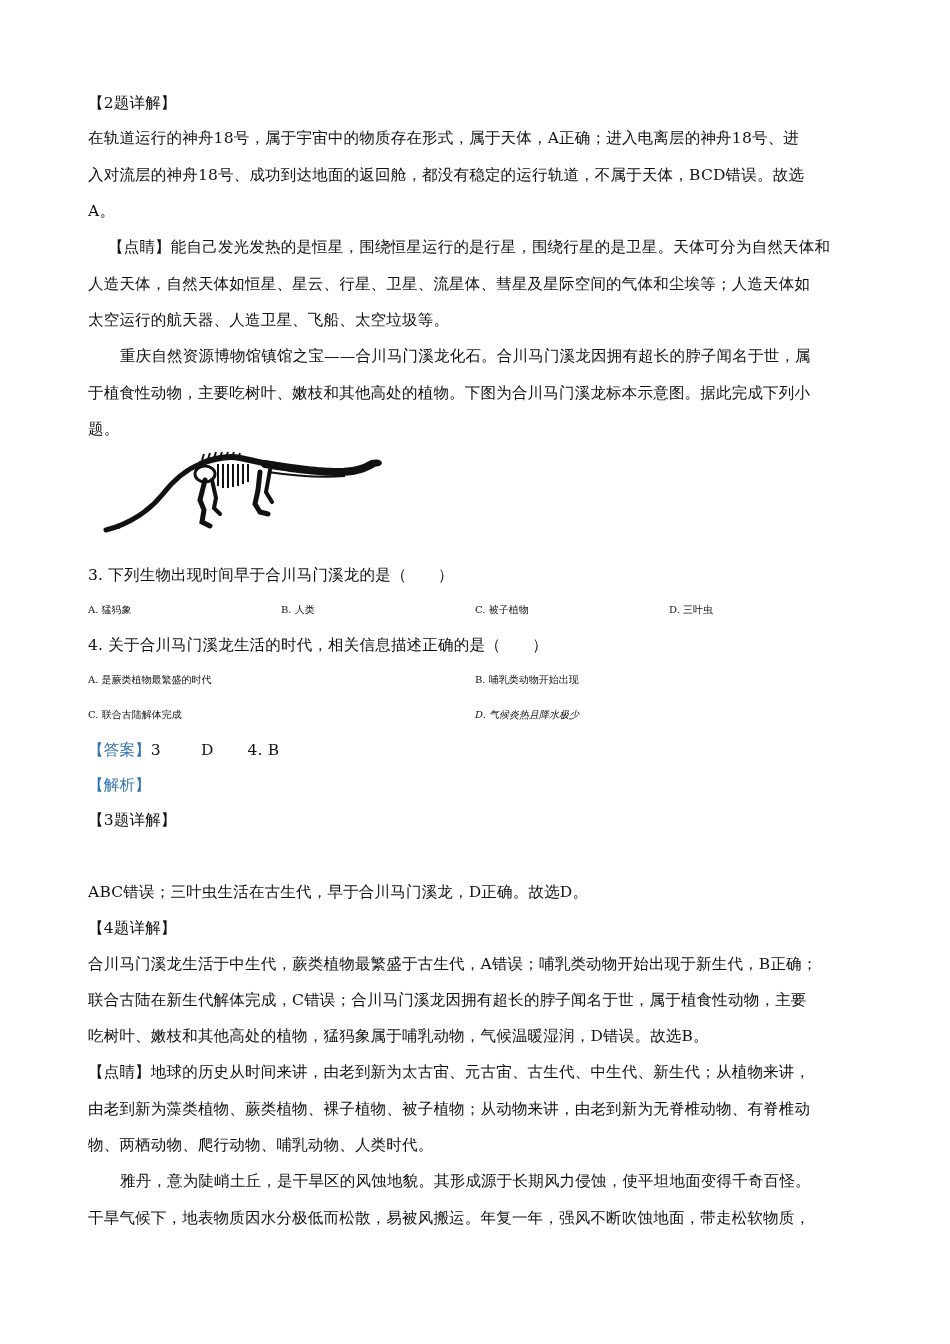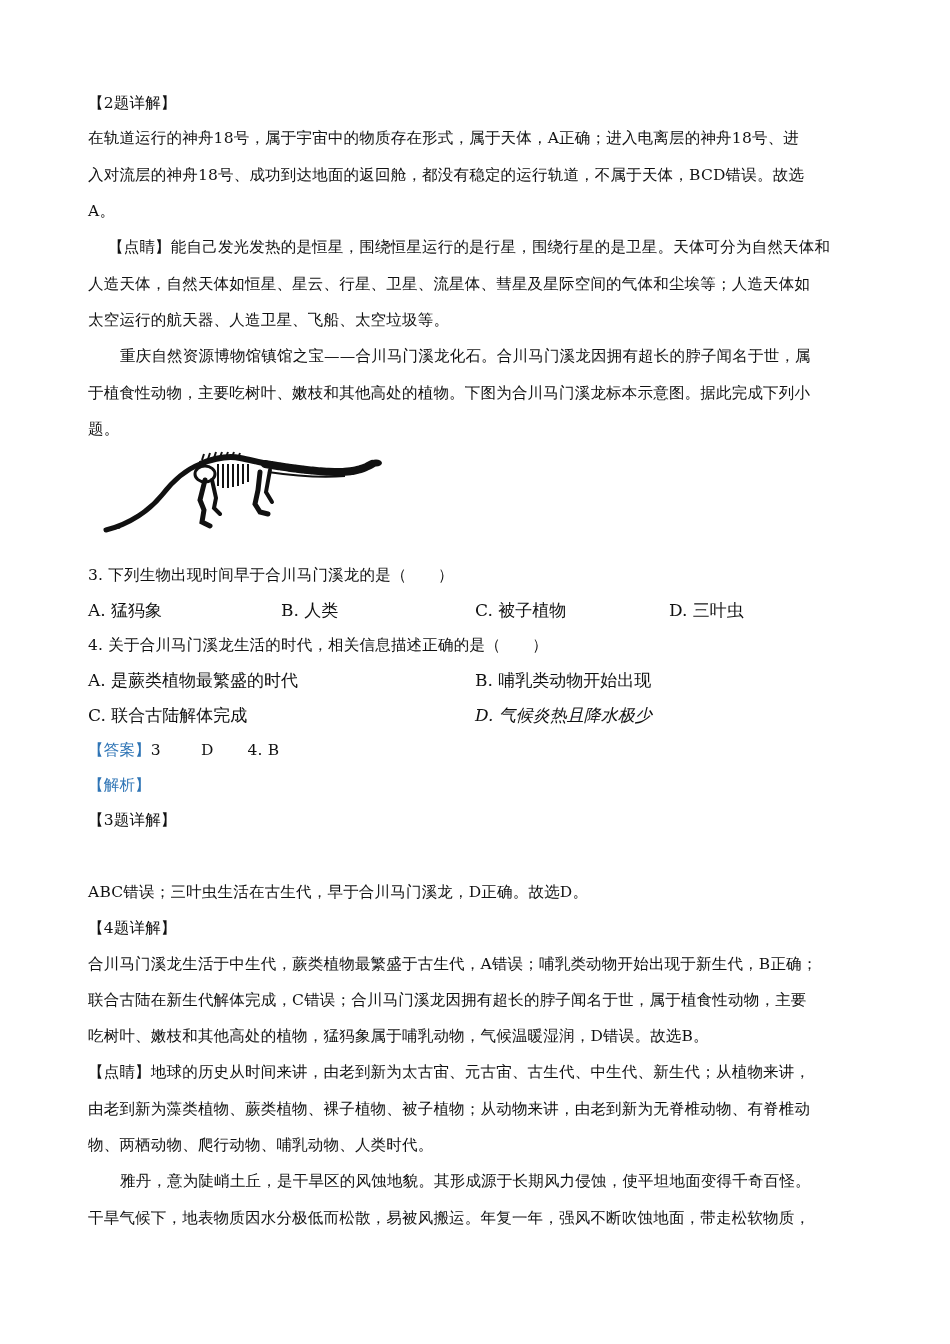--- a/index.html
+++ b/index.html
@@ -25,21 +25,21 @@
     .line {
       position: absolute;
       left: 88px;
       font-size: 15.5px;
       line-height: 20px;
       white-space: nowrap;
       letter-spacing: 0.2px;
     }
     .indent { left: 120px; }
     .label-blue { color: #2e74b5; }
-    .opt { position: absolute; font-size: 17px; line-height: 20px; white-space: nowrap; }
+    .opt { position: absolute; font-size: 10px; line-height: 20px; white-space: nowrap; }
     .fig {
       position: absolute;
       left: 100px;
       top: 435px;
       width: 290px;
       height: 88px;
     }
     .ans-gap1 { display: inline-block; width: 40px; }
     .ans-gap2 { display: inline-block; width: 34px; }
   </style>

